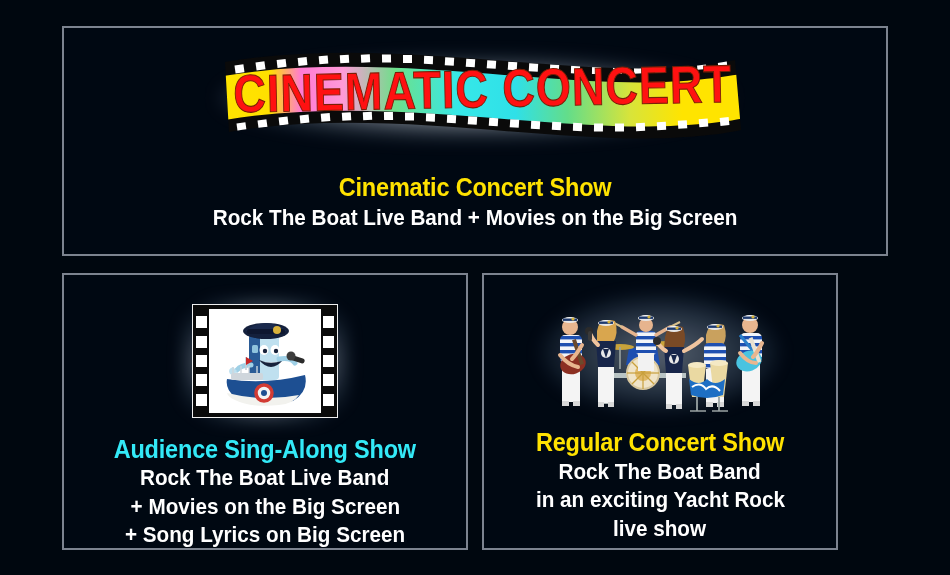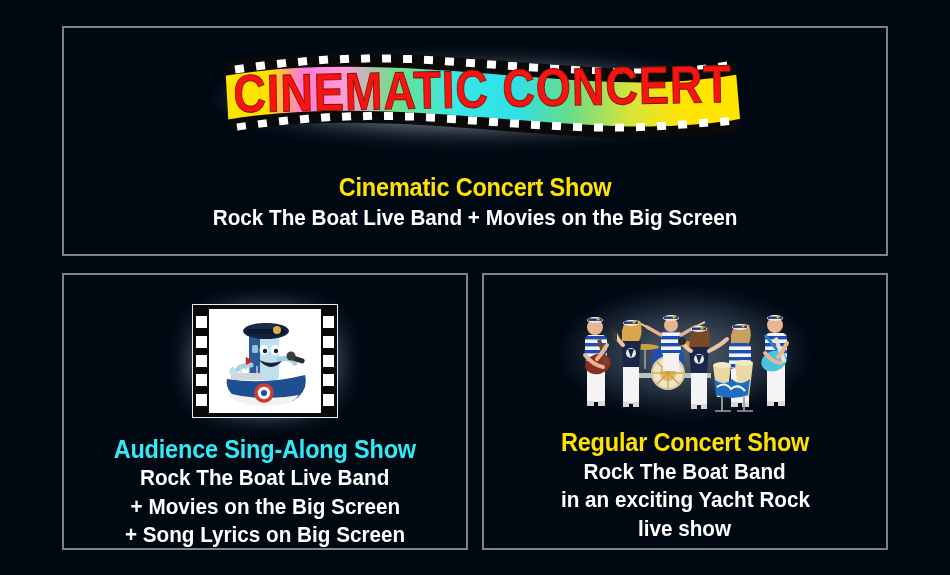--- a/index.html
+++ b/index.html
@@ -28,21 +28,21 @@
     position: absolute;
     box-sizing: border-box;
     border: 2px solid #7c838f;
     background: #000812;
     display: flex;
     flex-direction: column;
     align-items: center;
   }
   #panel-top    { left: 62px;  top: 26px;  width: 826px; height: 230px; }
   #panel-left   { left: 62px;  top: 273px; width: 406px; height: 277px; }
-  #panel-right  { left: 482px; top: 273px; width: 406px; height: 277px; }
+  #panel-right  { left: 482px; top: 273px; width: 356px; height: 277px; }
 
   
   .title {
     font-weight: bold;
     letter-spacing: -0.2px;
     text-align: center;
     line-height: 1.06;
     margin: 0;
     transform: scaleX(0.94);
     transform-origin: center;

